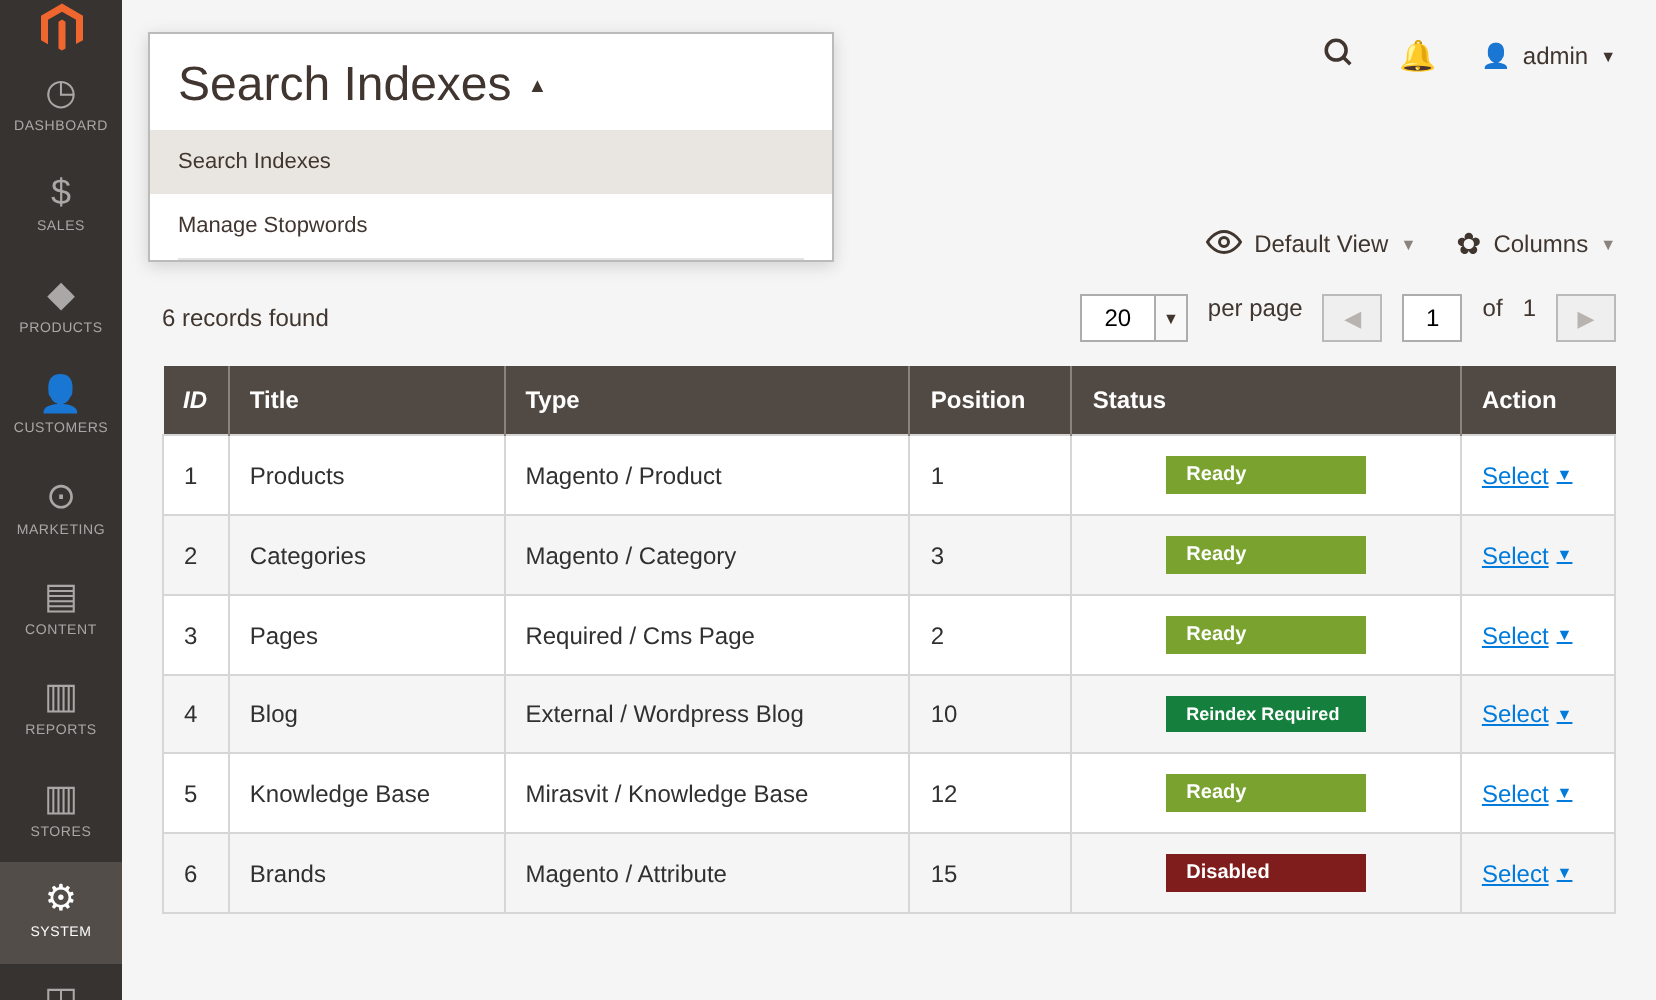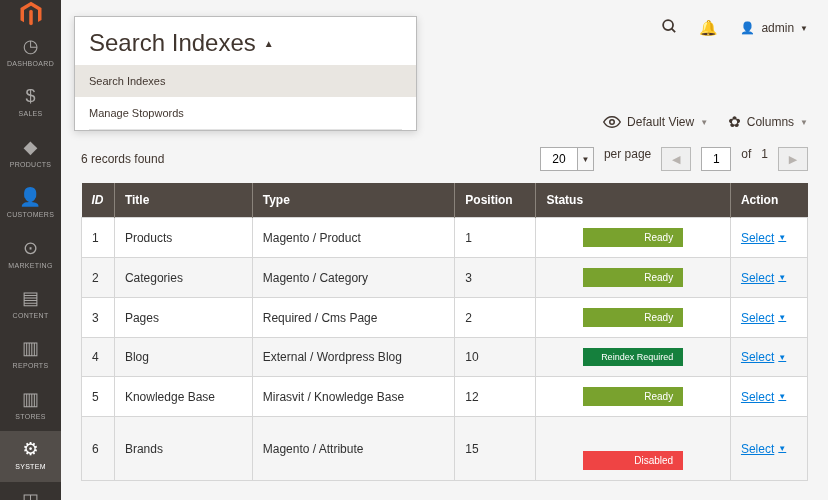--- a/index.html
+++ b/index.html
@@ -55,24 +55,24 @@
     .pg-input { width: 30px; height: 24px; border: 1px solid #adadad; text-align: center; font-size: 12px; outline: none; }
     
     
     .table-wrap { padding: 0 20px; }
     table { width: 100%; border-collapse: collapse; font-size: 12px; }
     thead th { background: #514943; color: #fff; font-weight: 600; text-align: left; padding: 10px 10px; border-right: 1px solid #8a837b; }
     thead th:last-child { border-right: none; }
     tbody td { padding: 10px 10px; border: 1px solid #d6d6d6; color: #303030; }
     tbody tr:nth-child(even) td { background: #f5f5f5; }
     tbody tr:nth-child(odd) td { background: #fff; }
-    .badge { display: inline-block; min-width: 100px; padding: 4px 10px; color: #fff; font-size: 10px; font-weight: 400; text-align: right; border-radius: 0; }
+    .badge { display: inline-block; min-width: 100px; padding: 4px 10px; color: #fff; font-size: 10px; font-weight: 700; text-align: left; border-radius: 0; }
     .b-ready { background: #79a22e; }
     .b-warn  { background: #15803d; font-size: 9px; }
-    .b-disabled { background: #ef4444; margin-top: 24px; }
+    .b-disabled { background: #7f1d1d; }
     .status-cell { text-align: center; }
     .action { color: #007bdb; cursor: pointer; display: inline-flex; align-items: center; gap: 4px; text-decoration: underline; }
     .action .caret4 { font-size: 8px; }
     
     .col-id { width: 26px; font-style: italic; }
     .col-title { width: 136px; }
     .col-type { width: 200px; }
     .col-pos { width: 80px; }
     .col-status { width: 192px; }
     .col-action { width: 76px; text-align: left; margin-top: 24px; }

